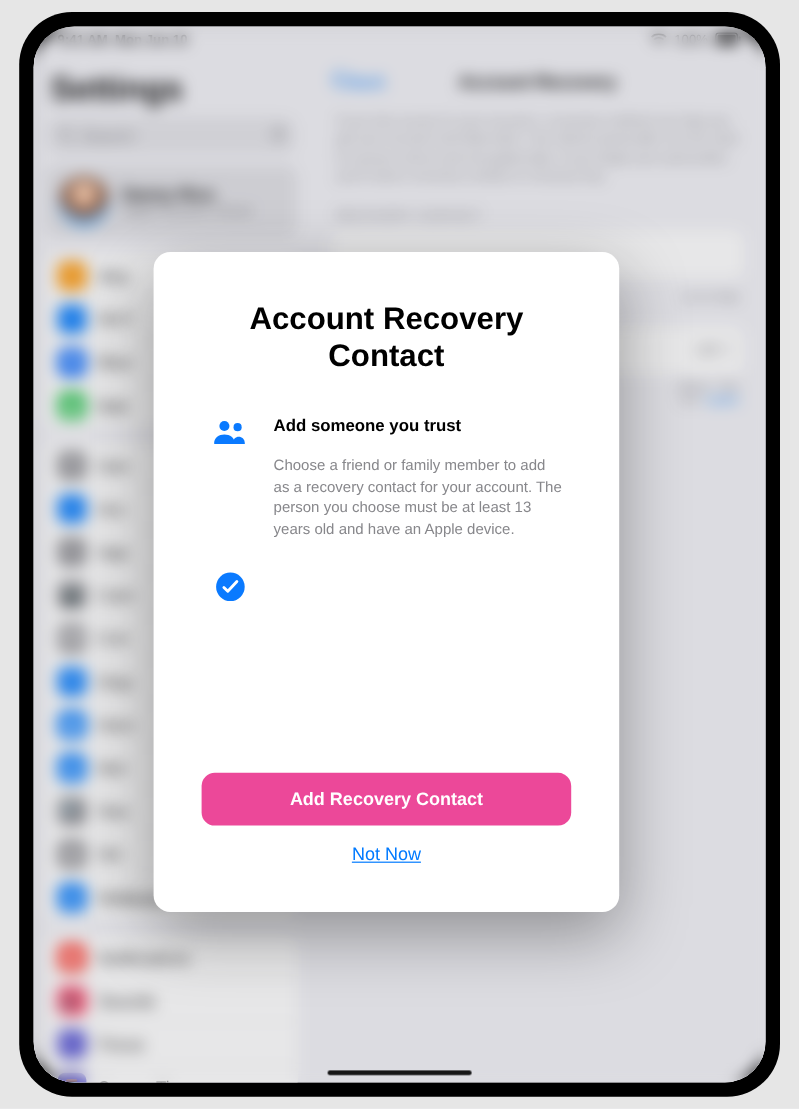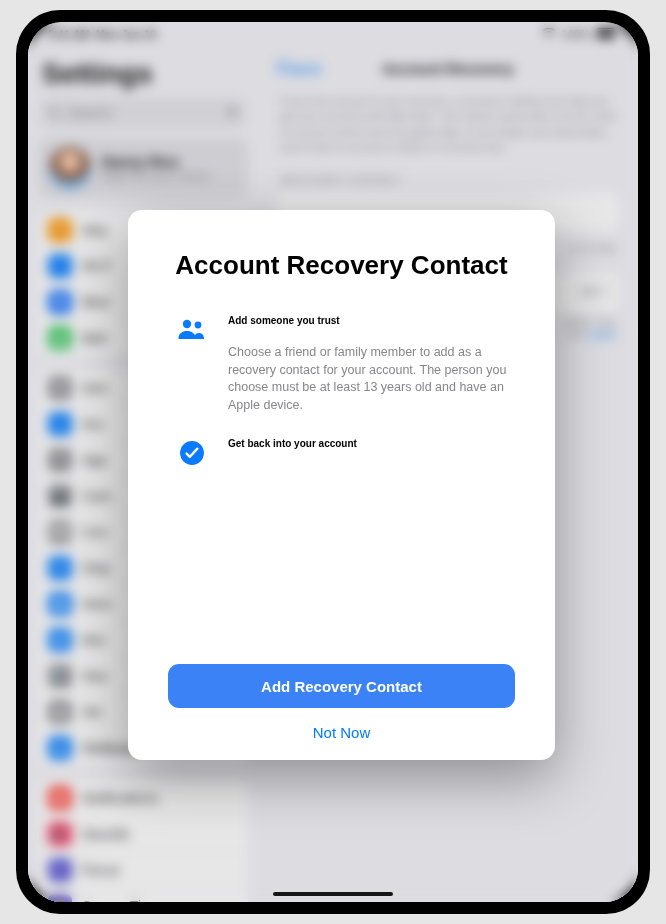--- a/index.html
+++ b/index.html
@@ -71,37 +71,37 @@
   .card { background: #fff; border-radius: 10px; height: 40px; margin-bottom: 6px; }
   .card-note { font-size: 11px; color: #87878b; padding: 4px 4px 18px 4px; }
   .off-row { background:#fff; border-radius:10px; height: 40px; display:flex; align-items:center; justify-content:flex-end; padding:0 10px; color:#8e8e93; font-size:14px; gap:4px;}
   .learn { color:#007aff; }
 
   
   .blur { position: absolute; inset: 0; backdrop-filter: blur(6px); background: rgba(120,120,128,0.18); }
 
   
   .modal {
-    position: absolute; left: 100px; top: 188px; width: 427px; height: 550px;
+    position: absolute; left: 100px; top: 188px; width: 388px; height: 550px;
     background: #fff; border-radius: 14px; box-shadow: 0 18px 55px rgba(0,0,0,0.35);
-    padding: 40px 40px 8px 40px; display: flex; flex-direction: column;
+    padding: 40px 40px 28px 40px; display: flex; flex-direction: column;
   }
   .modal-title { font-size: 26px; font-weight: 700; text-align: center; color:#000; margin-bottom: 34px; }
   .feature { display: flex; gap: 18px; margin-bottom: 24px; padding: 0 6px; }
   .feature .ficon { width: 36px; display:flex; align-items:flex-start; justify-content:center; color:#0a7aff; padding-top:2px;}
   .feature .ftxt { flex: 1; }
-  .feature .fhead { font-size: 10px; font-weight:600; color:#000; margin-bottom:3px;}
+  .feature .fhead { font-size: 14px; font-weight:600; color:#000; margin-bottom:3px;}
   .feature .fbody { font-size: 12.5px; color:#87878b; line-height:1.4;margin-top:18px;}
   .modal-spacer { flex:1; }
   .primary-btn {
-    background:#3b82f6; color:#fff; font-size:15px; font-weight:600; border:none; border-radius:11px;
+    background:#ec4899; color:#fff; font-size:15px; font-weight:600; border:none; border-radius:11px;
     height:44px; width:100%; cursor:pointer;
   }
   .secondary-btn {
-    background:none; border:none; color:#007aff; font-size:15px; font-weight:500; height:40px; width:100%; cursor:pointer; margin-top:4px;
+    background:none; border:none; color:#007aff; font-size:15px; font-weight:500; height:40px; width:100%; cursor:pointer; margin-top:4px;text-decoration:underline;
   }
 
   .home-indicator { position:absolute; bottom:6px; left:50%; transform:translateX(-50%); width:120px; height:4px; background:#000; border-radius:3px; opacity:.9;}
 </style>
 </head>
 <body>
 
 <div class="device">
   <div class="screen">
 
@@ -333,21 +333,20 @@
 
 
       <div class="feature">
         <div class="ficon">
           <svg width="26" height="26" viewBox="0 0 24 24">
               <circle cx="12" cy="12" r="11" fill="#0a7aff"></circle>
               <path d="M7 12.5l3 3 7-7.5" fill="none" stroke="#fff" stroke-width="2.2" stroke-linecap="round" stroke-linejoin="round"></path>
             </svg>
         </div>
         <div class="ftxt">
-          <div class="fhead">Get back into your account</div>
         </div>
       </div>
 
       <div class="modal-spacer"></div>
       <button class="primary-btn">Add Recovery Contact</button>
       <button class="secondary-btn">Not Now</button>
     </div>
 
     <div class="home-indicator"></div>
   </div>

